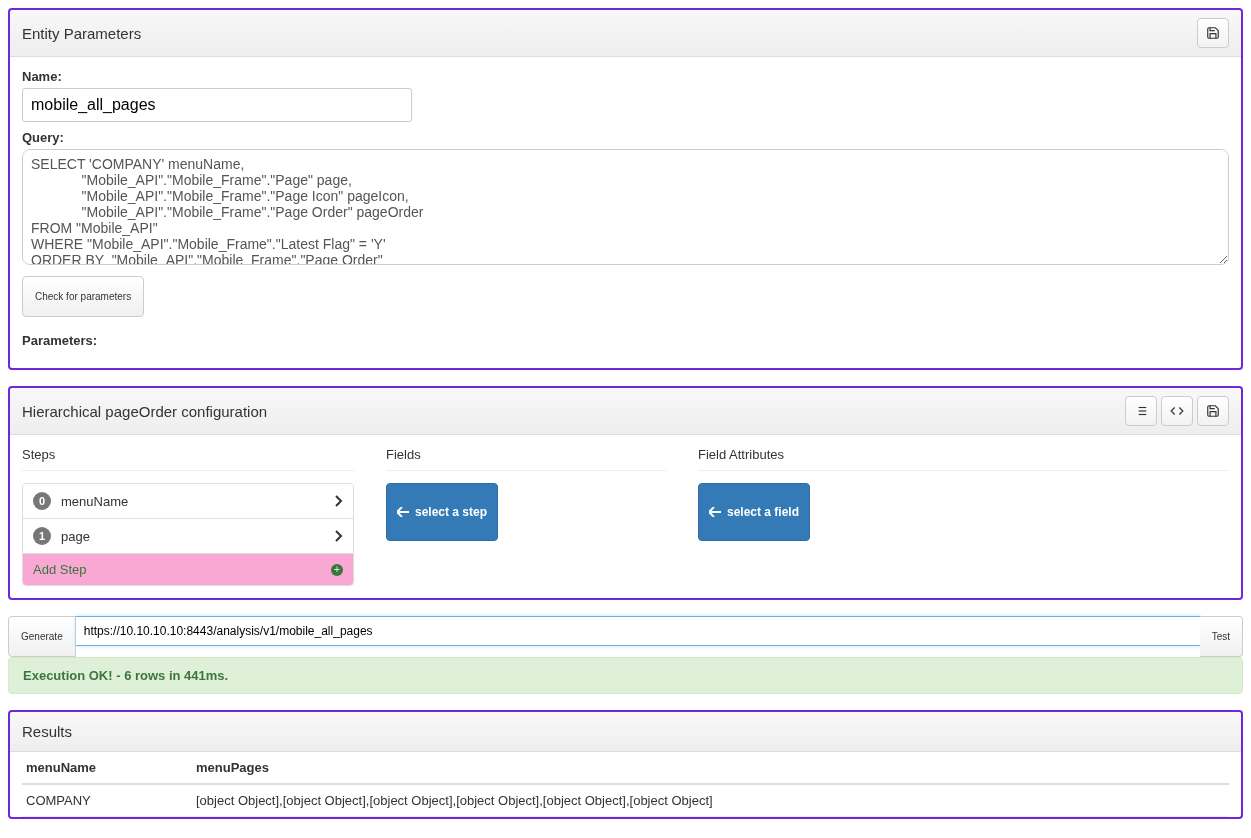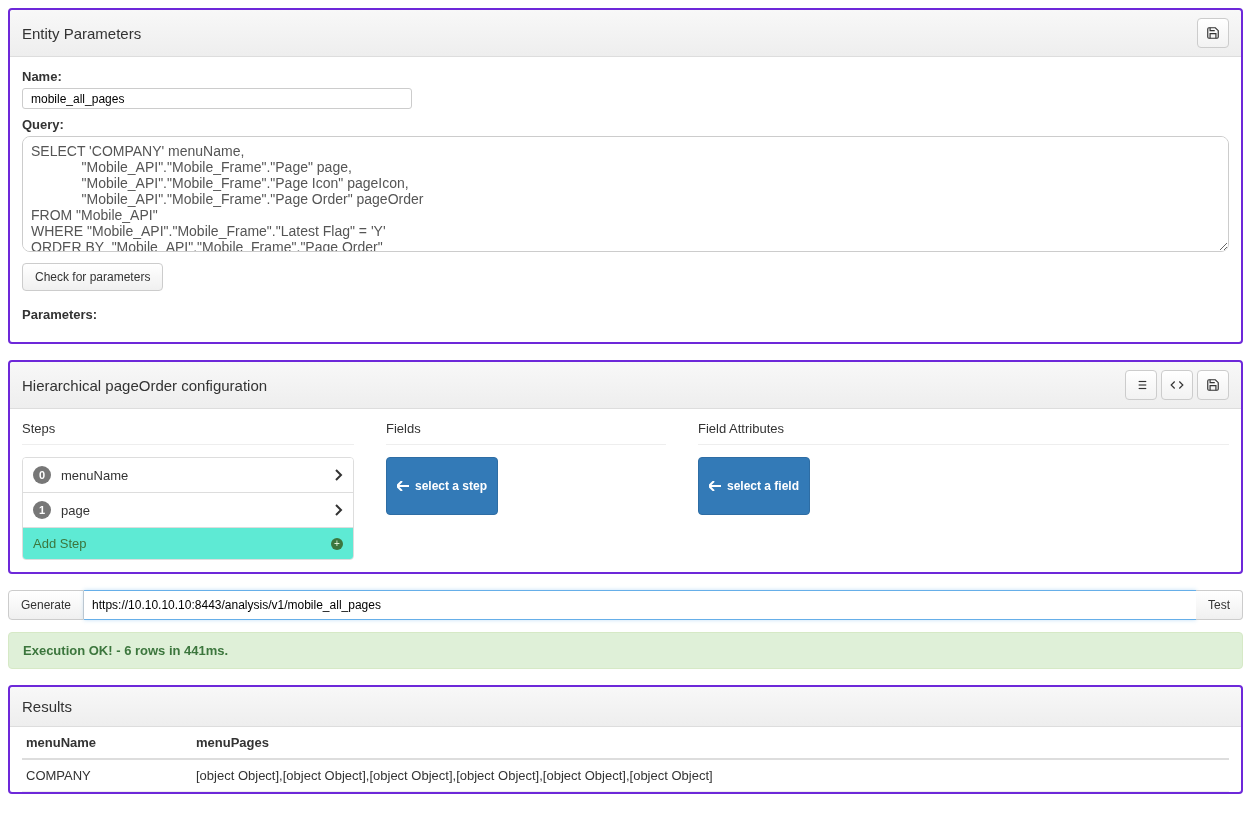--- a/index.html
+++ b/index.html
@@ -77,44 +77,44 @@
     justify-content: center;
   }
   .select-caret::after {
     content:"";
     border-left:4px solid transparent;
     border-right:4px solid transparent;
     border-top:4px solid #333;
   }
   .form-control-text {
     width: 390px;
-    height: 21px;
+    height: 34px;
     border: 1px solid #ccc;
     border-radius: 3px;
     padding: 3px 8px;
-    font-size: 12px;
+    font-size: 16px;
   }
   .form-control-textarea {
     width: 100%;
     height: 116px;
     border: 1px solid #ccc;
     border-radius: 8px;
     padding: 6px 8px;
     font-size: 14px;
     font-family: inherit;
     color: #555;
     resize: both;
     overflow-y: scroll;
   }
   .btn {
     background: linear-gradient(#fff, #f0f0f0);
     border: 1px solid #ccc;
     border-radius: 4px;
-    padding: 6px 12px;
-    font-size: 12px;
+    padding: 14px 12px;
+    font-size: 10px;
     cursor: pointer;
     color: #333;
   }
   .form-row { margin-bottom: 8px; }
   .columns {
     display: flex;
     gap: 32px;
   }
   .col-steps { width: 332px; }
   .col-fields { width: 280px; }
@@ -155,21 +155,21 @@
     font-weight: 700;
     margin-right: 10px;
   }
   .step-chevron {
     position: absolute;
     right: 10px;
     color: #333;
     font-weight: bold;
   }
   .step-add {
-    background: #5eead4;
+    background: #f9a8d4;
     color: #3c763d;
     cursor: pointer;
     display: flex;
     align-items: center;
     padding: 8px 10px;
     font-size: 13px;
     position: relative;
   }
   .step-add .plus-circle {
     position: absolute;
@@ -191,21 +191,21 @@
     font-size: 12px;
     font-weight: 700;
     cursor: pointer;
     display: inline-flex;
     align-items: center;
     gap: 6px;
   }
   .input-group {
     display: flex;
     width: 100%;
-    margin-bottom: 12px;
+    margin-bottom: 0;
   }
   .input-group .btn-addon {
     border-radius: 4px 0 0 4px;
   }
   .input-group .btn-addon-right {
     border-radius: 0 4px 4px 0;
     border-left: none;
   }
   .input-group input {
     flex: 1;

